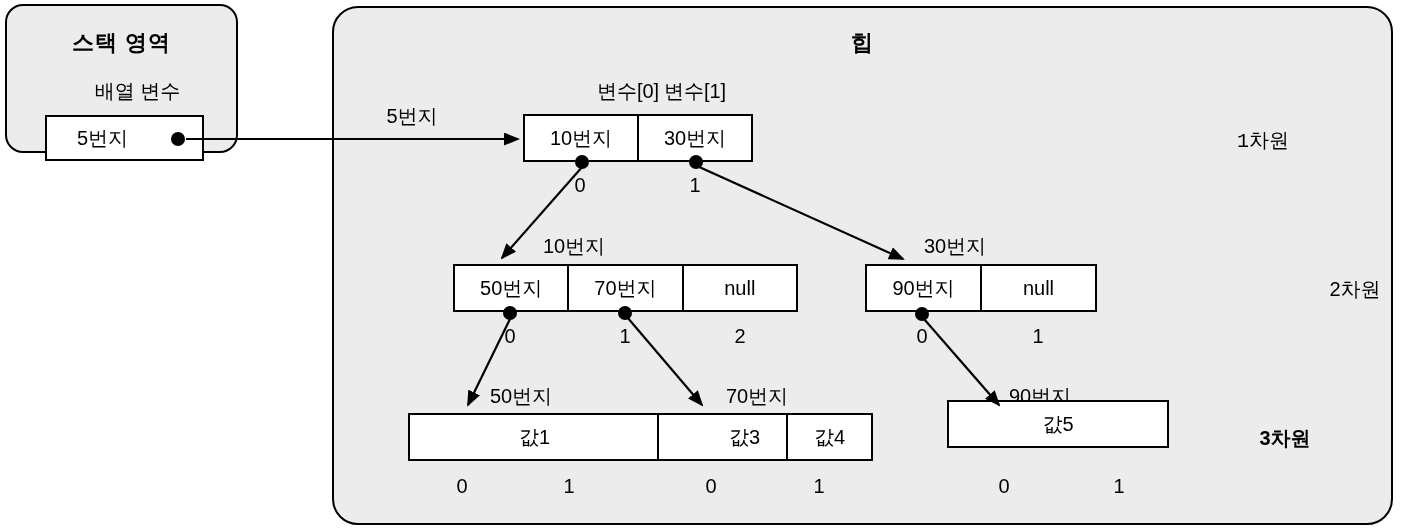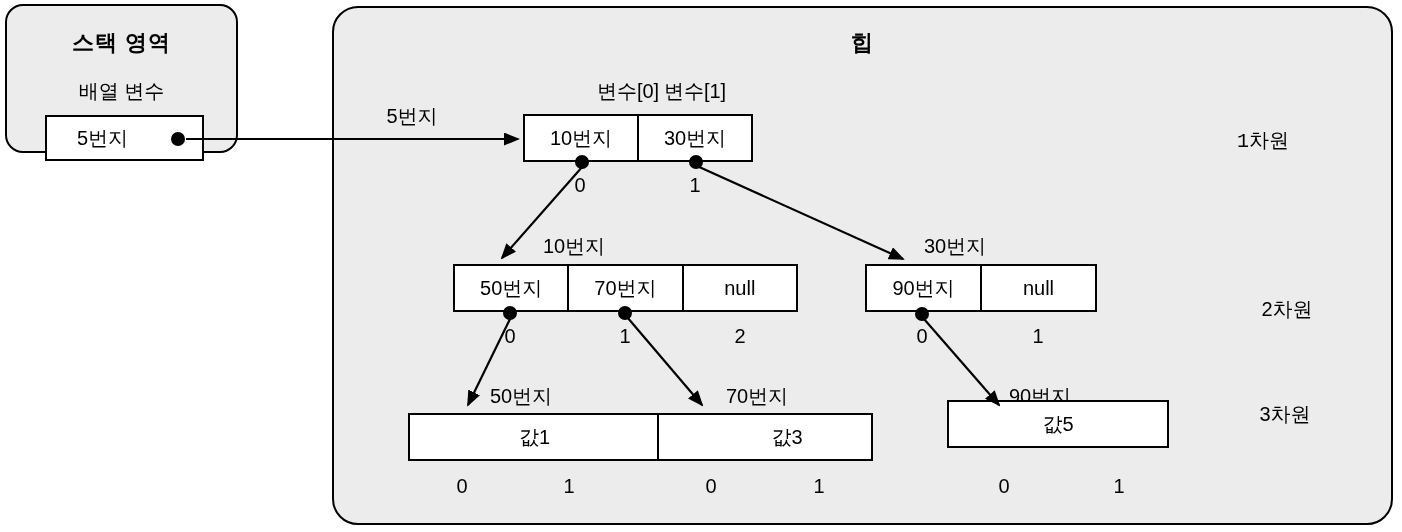--- a/index.html
+++ b/index.html
@@ -7,21 +7,21 @@
   #canvas{position:relative;width:1402px;height:532px;background:#ffffff;overflow:hidden;}
 
   .region{position:absolute;background:#ececec;border:2.5px solid #000;box-sizing:border-box;}
   #stack-region{left:5px;top:4px;width:233px;height:149px;border-radius:18px;}
   #heap-region{left:332px;top:6px;width:1061px;height:519px;border-radius:26px;}
 
   .region-title{position:absolute;left:0;width:100%;text-align:center;
     font-size:22px;font-weight:bold;letter-spacing:1px;}
   #stack-title{top:22px;}
   #heap-title{top:20px;}
-  #stack-subtitle{position:absolute;left:0;top:72px;width:100%;text-align:center;font-size:20px;}
+  #stack-subtitle{position:absolute;left:0;top:72px;width:100%;text-align:center;font-size:20px;padding-left:16px;}
 
   #stack-cell{position:absolute;left:38px;top:109px;width:159px;height:46px;
     background:#fff;border:2.5px solid #000;box-sizing:border-box;
     display:flex;align-items:center;justify-content:center;
     padding-right:44px;font-size:20px;}
 
   .arr{position:absolute;display:flex;background:#fff;border:2.5px solid #000;box-sizing:border-box;height:48px;}
   .cell{flex:1 1 0;display:flex;align-items:center;justify-content:center;
     font-size:20px;border-left:2px solid #000;box-sizing:border-box;background:#fff;}
   .cell:first-child{border-left:none;}
@@ -50,22 +50,22 @@
     <div id="stack-cell">5번지</div>
   </div>
 
   <div class="region" id="heap-region">
     <div class="region-title" id="heap-title">힙</div>
   </div>
 
   <span class="flabel" style="left:412px;top:116px;">5번지</span>
 
   <span class="dim-label" style="left:1263px;top:140px;font-family:Liberation Mono, monospace;">1차원</span>
-  <span class="dim-label" style="left:1287px;top:289px;margin-top:20px;">2차원</span>
-  <span class="dim-label" style="left:1285px;top:414px;">3차원</span>
+  <span class="dim-label" style="left:1355px;top:289px;">2차원</span>
+  <span class="dim-label" style="left:1285px;top:438px;font-weight:bold;">3차원</span>
 
   <span class="flabel" style="left:580px;top:91px;margin-left:48px;">변수[0]</span>
   <span class="flabel" style="left:695px;top:91px;text-align:right;">변수[1]</span>
   <div class="arr" id="array-1d">
     <div class="cell">10번지</div>
     <div class="cell">30번지</div>
   </div>
   <span class="idx" style="left:580px;top:185px;">0</span>
   <span class="idx" style="left:695px;top:185px;">1</span>
 
@@ -90,20 +90,21 @@
   <span class="flabel" style="left:521px;top:396px;">50번지</span>
   <div class="arr" id="array-3d-a">
     <div class="cell">값1</div>
   </div>
   <span class="idx" style="left:462px;top:486px;">0</span>
   <span class="idx" style="left:569px;top:486px;">1</span>
 
   <span class="flabel" style="left:757px;top:396px;">70번지</span>
   <div class="arr" id="array-3d-b">
     <div class="cell">값3</div>
+    <div class="cell">값4</div>
   </div>
   <span class="idx" style="left:711px;top:486px;">0</span>
   <span class="idx" style="left:819px;top:486px;">1</span>
 
   <span class="flabel" style="left:1040px;top:396px;">90번지</span>
   <div class="arr" id="array-3d-c">
     <div class="cell">값5</div>
   </div>
   <span class="idx" style="left:1004px;top:486px;">0</span>
   <span class="idx" style="left:1119px;top:486px;">1</span>

